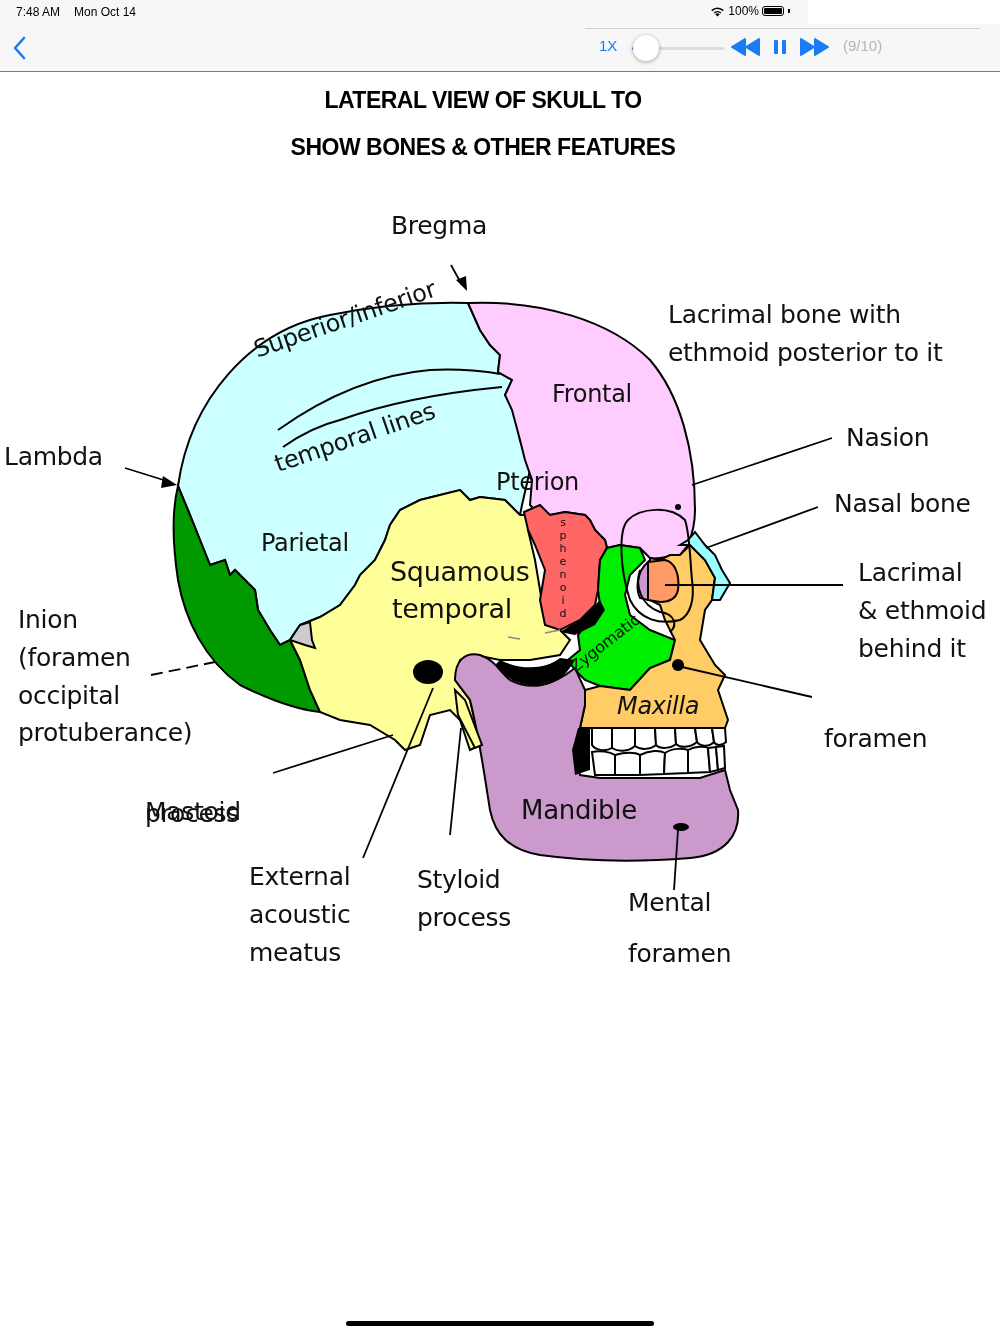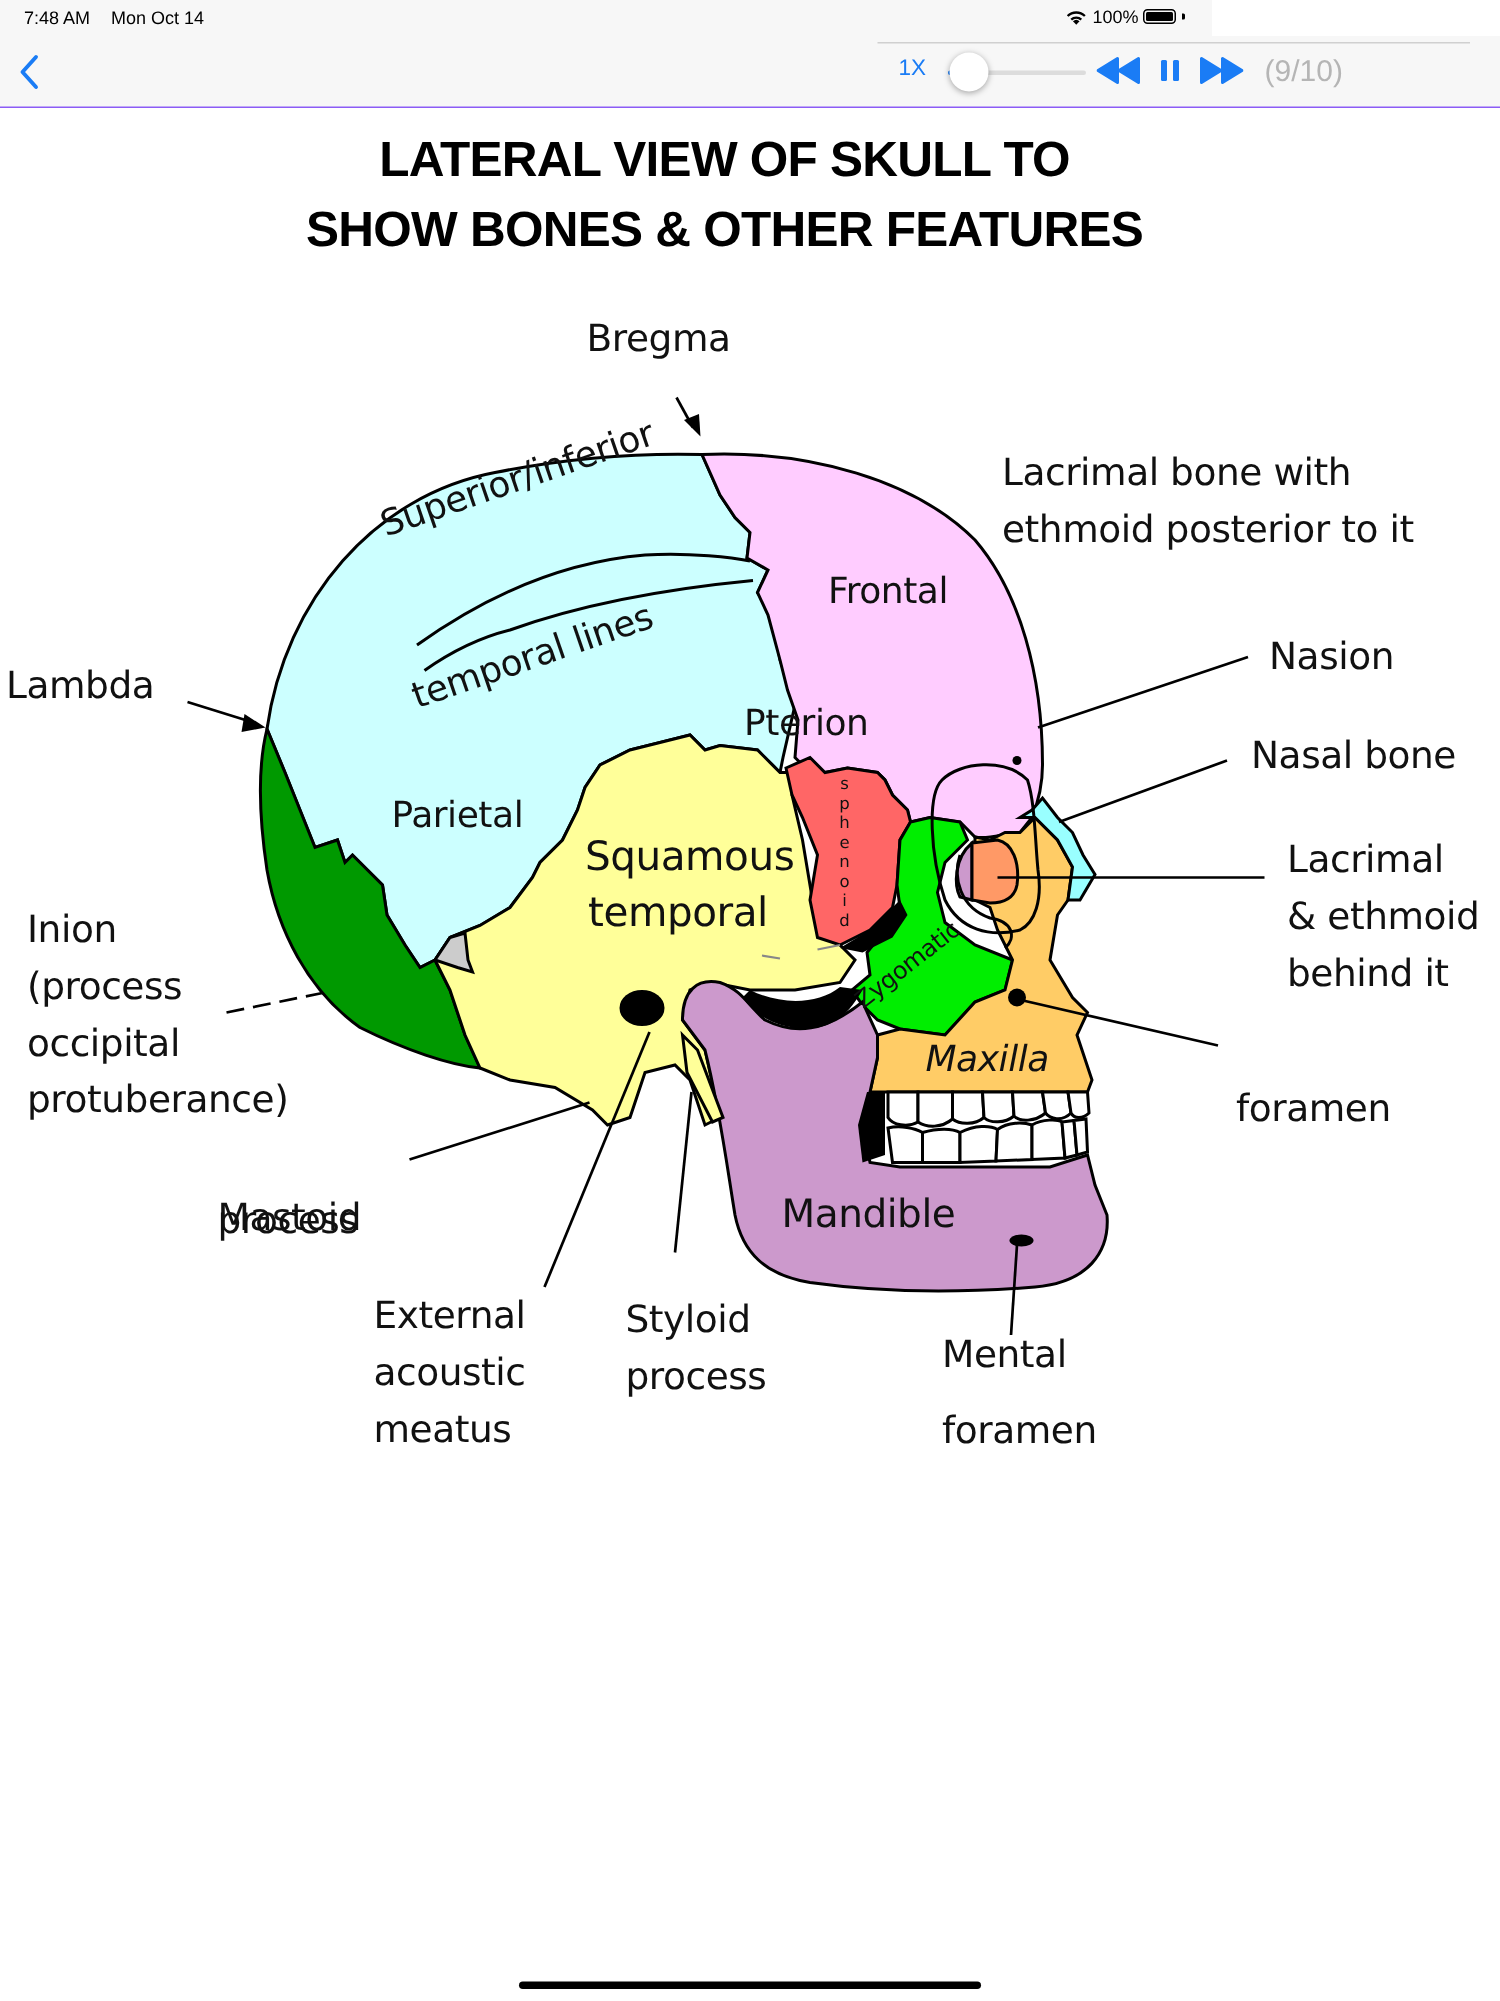--- a/index.html
+++ b/index.html
@@ -14,23 +14,23 @@
   .battery-tip { width:2px; height:4px; background:#000; border-radius:0 1px 1px 0; margin-left:1px; }
   .navbar { position:absolute; left:0; top:24px; width:1000px; height:47px; background:#f7f7f7; border-bottom:1px solid #8b5cf6; }
   .nav-divider { position:absolute; left:585px; top:4px; width:395px; height:1px; background:#d0d0d0; }
   .back-btn { position:absolute; left:10px; top:10px; width:20px; height:28px; cursor:pointer; }
   .speed { position:absolute; left:599px; top:13px; font-size:15px; color:#1a7cf5; font-family:"Liberation Sans",sans-serif; cursor:pointer; }
   .slider { position:absolute; left:632px; top:14px; width:92px; height:20px; cursor:pointer; }
   .slider-track { position:absolute; left:0; top:9px; width:92px; height:3px; background:#dcdcdc; border-radius:2px; }
   .slider-fill { position:absolute; left:0; top:9px; height:3px; background:#1a7cf5; border-radius:2px; }
   .slider-thumb { position:absolute; top:-3px; width:26px; height:26px; margin-left:-13px; border-radius:50%; background:#fff; box-shadow:0 1px 4px rgba(0,0,0,0.35); }
   .ctrl { position:absolute; top:13px; cursor:pointer; }
-  .counter { position:absolute; left:843px; top:13px; font-size:20px; color:#b5b5b5; font-family:"Liberation Sans",sans-serif; }
+  .counter { position:absolute; left:843px; top:13px; font-size:15px; color:#b5b5b5; font-family:"Liberation Sans",sans-serif; }
   .content { position:absolute; left:0; top:72px; width:1000px; height:1250px; }
-  .title { position:absolute; left:0; width:966px; text-align:center; font-family:"Liberation Sans",sans-serif; font-weight:bold; font-size:33px; color:#000; letter-spacing:-0.5px; }
+  .title { position:absolute; left:0; width:966px; text-align:center; font-family:"Liberation Sans",sans-serif; font-weight:bold; font-size:23px; color:#000; letter-spacing:-0.5px; }
   .lbl { position:absolute; font-family:"DejaVu Sans",sans-serif; font-size:25px; color:#111; line-height:38px; white-space:nowrap; letter-spacing:-0.3px; }
   .in { position:absolute; font-family:"DejaVu Sans",sans-serif; font-size:24px; color:#111; white-space:nowrap; letter-spacing:-0.3px; }
   .home-indicator { position:absolute; left:346px; top:1321px; width:308px; height:5px; background:#000; border-radius:3px; }
   svg.skull { position:absolute; left:0; top:0; }
 </style>
 </head>
 <body>
 
 <div class="statusbar">
   <span class="status-time">7:48 AM</span>
@@ -194,21 +194,21 @@
   <div class="lbl" style="left:4px;top:366px;">Lambda</div>
   <div class="lbl" style="left:668px;top:224px;">Lacrimal bone with</div>
   <div class="lbl" style="left:668px;top:262px;">ethmoid posterior to it</div>
   <div class="lbl" style="left:846px;top:347px;">Nasion</div>
   <div class="lbl" style="left:834px;top:413px;">Nasal bone</div>
   <div class="lbl" style="left:858px;top:482px;">Lacrimal</div>
   <div class="lbl" style="left:858px;top:520px;">&amp; ethmoid</div>
   <div class="lbl" style="left:858px;top:558px;">behind it</div>
   <div class="lbl" style="left:824px;top:648px;">foramen</div>
   <div class="lbl" style="left:18px;top:529px;">Inion</div>
-  <div class="lbl" style="left:18px;top:567px;">(process</div>
+  <div class="lbl" style="left:18px;top:567px;">(foramen</div>
   <div class="lbl" style="left:18px;top:605px;">occipital</div>
   <div class="lbl" style="left:18px;top:642px;">protuberance)</div>
   <div class="lbl" style="left:145px;top:685px;margin-top:36px;">Mastoid</div>
   <div class="lbl" style="left:145px;top:723px;">process</div>
   <div class="lbl" style="left:249px;top:786px;">External</div>
   <div class="lbl" style="left:249px;top:824px;">acoustic</div>
   <div class="lbl" style="left:249px;top:862px;">meatus</div>
   <div class="lbl" style="left:417px;top:789px;">Styloid</div>
   <div class="lbl" style="left:417px;top:827px;">process</div>
   <div class="lbl" style="left:628px;top:812px;">Mental</div>

